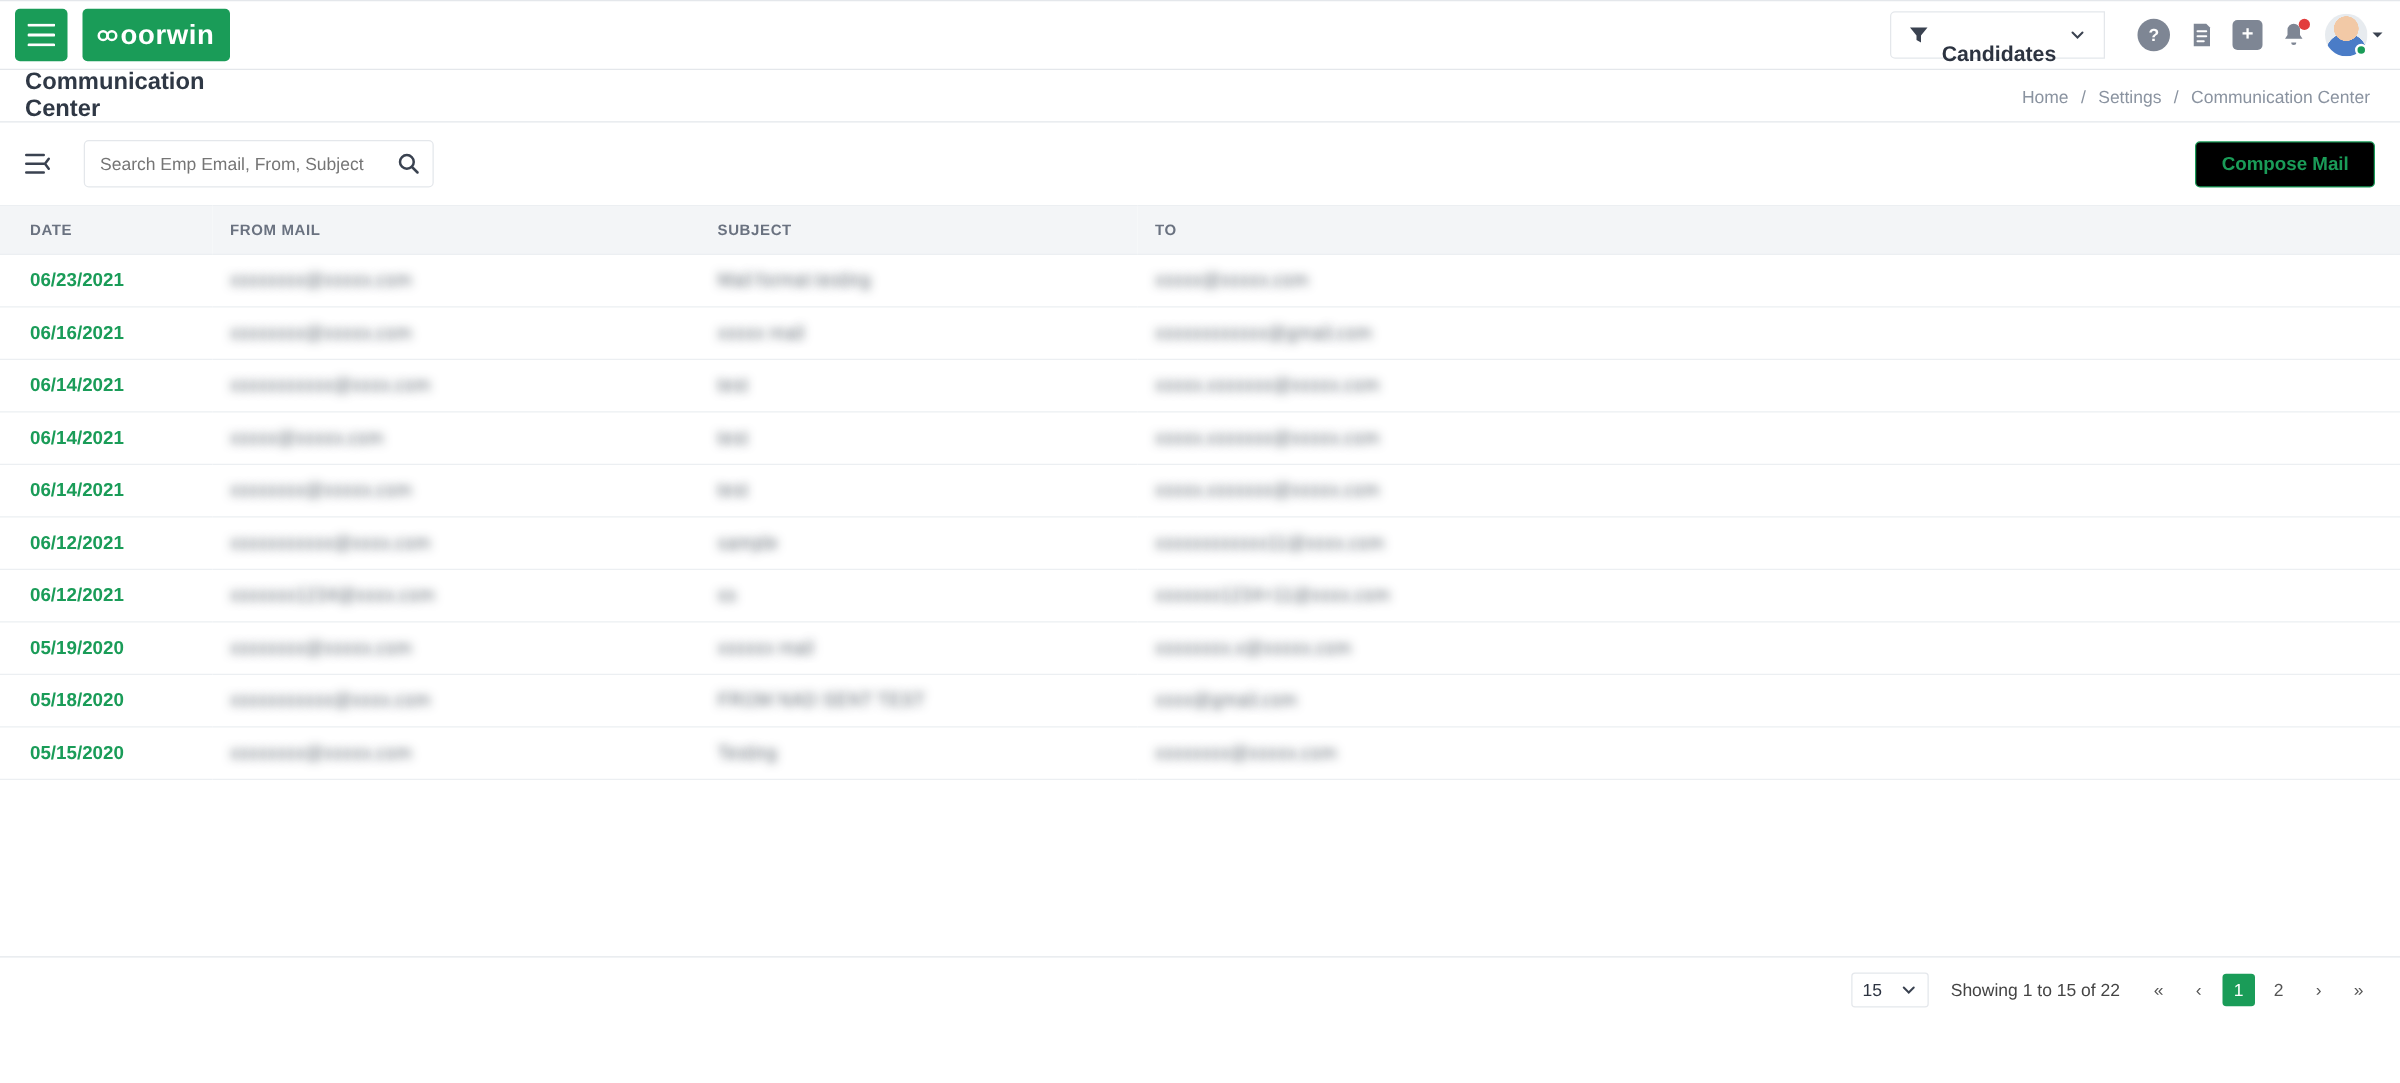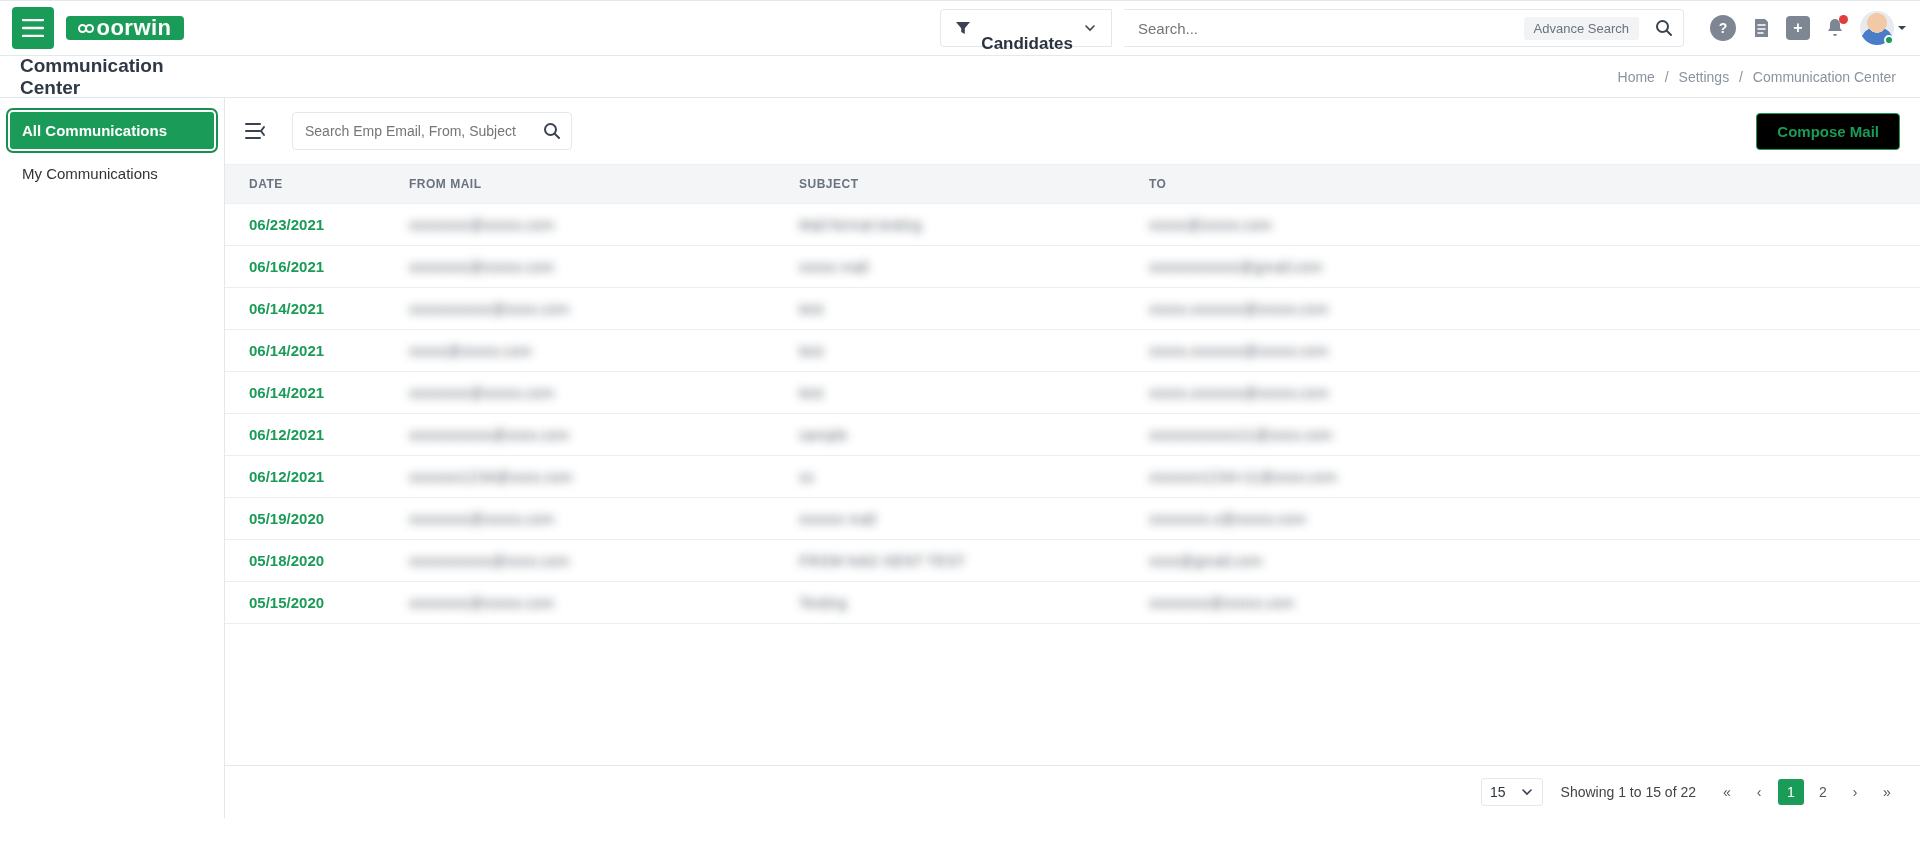--- a/index.html
+++ b/index.html
@@ -30,21 +30,21 @@
     padding:0 12px;
     gap:12px;
   }
   .burger{
     width:42px;height:42px;background:var(--green);
     display:flex;align-items:center;justify-content:center;
     border-radius:4px;cursor:pointer;
   }
   .burger svg{stroke:#fff;}
   .logo{
-    width:118px;height:24px;background:var(--green);
+    width:118px;height:42px;background:var(--green);
     border-radius:4px;display:flex;align-items:center;justify-content:center;
     color:#fff;font-weight:700;font-size:22px;letter-spacing:.5px;
   }
   .logo span.o1{display:inline-block;width:9px;height:9px;border:2px solid #fff;border-radius:50%;margin-right:1px;}
   .logo span.o2{display:inline-block;width:9px;height:9px;border:2px solid #fff;border-radius:50%;margin-right:2px;margin-left:-3px;}
   .top-spacer{flex:1;}
   .candidates-btn{
     height:38px;border:1px solid var(--border);border-radius:4px 0 0 4px;
     display:flex;align-items:center;padding:0 14px;gap:10px;cursor:pointer;
     background:#fff;font-weight:600;
@@ -171,30 +171,20 @@
 
   <div class="candidates-btn">
     <svg width="16" height="16" viewBox="0 0 16 16">
         <path d="M1 2h14l-5.2 6.3V14l-3.6-2V8.3L1 2z" fill="#3a4250"></path>
       </svg>
     <span style="font-size:17px;margin-top:31px;">Candidates</span>
     <svg width="14" height="14" viewBox="0 0 14 14">
         <path d="M3 5l4 4 4-4" stroke="#3a4250" stroke-width="1.6" fill="none" stroke-linecap="round"></path>
       </svg>
   </div>
-  <div class="searchbox">
-    <input placeholder="Search..." style="">
-    <div class="adv-search">Advance Search</div>
-    <div class="search-icon-btn">
-      <svg width="18" height="18" viewBox="0 0 18 18">
-          <circle cx="7.5" cy="7.5" r="5.5" stroke="#3a4250" stroke-width="2" fill="none"></circle>
-          <path d="M12 12l4 4" stroke="#3a4250" stroke-width="2" stroke-linecap="round"></path>
-        </svg>
-    </div>
-  </div>
 
   <div class="top-icons">
     <div class="circle-icon">
         <span>?</span>
       </div>
     <div>
       <svg width="22" height="22" viewBox="0 0 22 22">
           <path d="M5 2h10l3 3v15H5z" fill="#7e8694"></path>
           <path d="M8 8h7M8 12h7M8 16h5" stroke="#fff" stroke-width="1.6" stroke-linecap="round"></path>
         </svg>
@@ -227,26 +217,20 @@
     <a>Home</a>
     <span class="sep">/</span>
     <a>Settings</a>
     <span class="sep">/</span>
     <span>Communication Center</span>
   </div>
 </div>
 
 <div class="layout">
 
-  <div class="sidebar">
-    <div id="sidebar-list">
-        <div class="side-item active">All Communications</div>
-        <div class="side-item">My Communications</div>
-      </div>
-  </div>
 
   <div class="content">
     <div class="toolbar">
       <div class="filter-toggle">
         <svg width="22" height="20" viewBox="0 0 22 20">
             <path d="M1 3h14M1 10h14M1 17h14" stroke="#3a4250" stroke-width="2" stroke-linecap="round"></path>
             <path d="M19 6l-3 4 3 4" stroke="#3a4250" stroke-width="2" fill="none" stroke-linecap="round" stroke-linejoin="round"></path>
           </svg>
       </div>
       <div class="emp-search">

